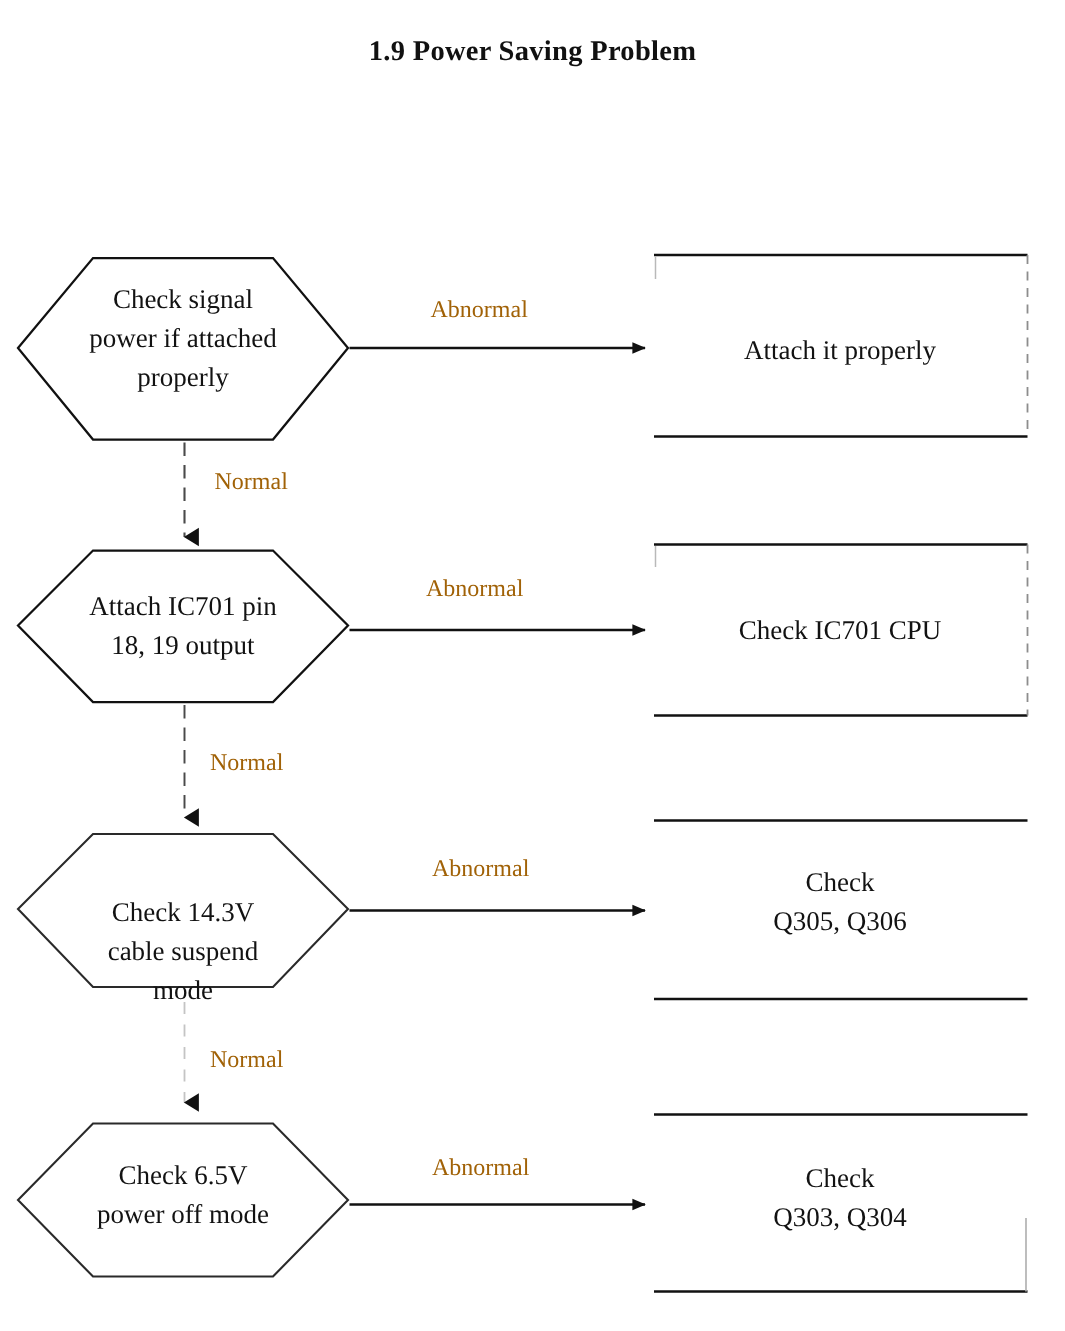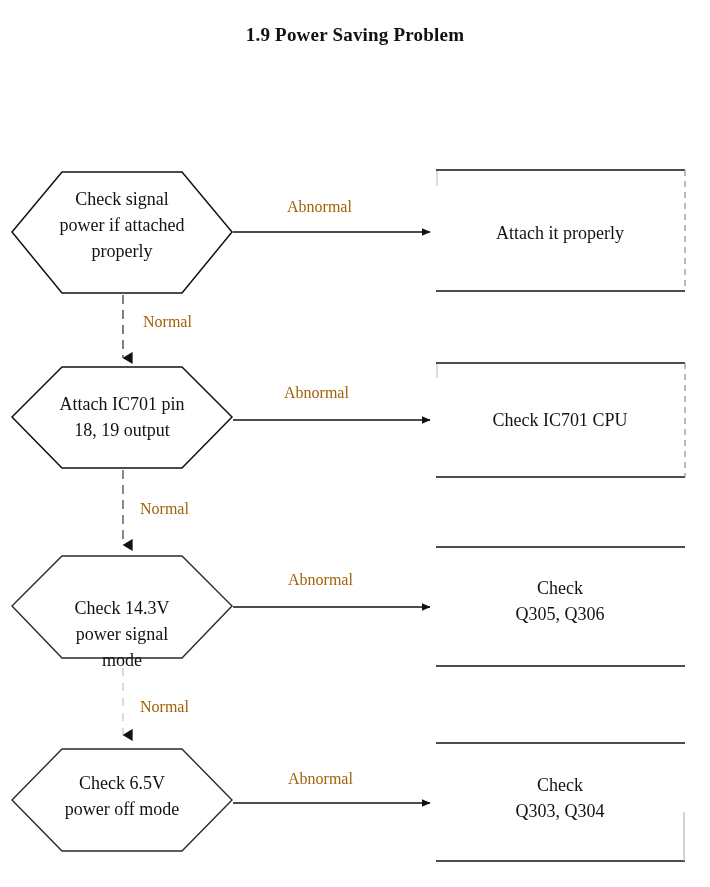--- a/index.html
+++ b/index.html
@@ -150,21 +150,21 @@
   <div class="node-text box-text" style="left:436px; top:407px;">
     <div>Check IC701 CPU</div>
   </div>
 
   <div class="edge-label" style="left:284px; top:384px;">Abnormal</div>
 
   <div class="flow-label" style="left:140px; top:500px;">Normal</div>
 
   <div class="node-text hex-text" style="left:12px; top:595px;">
     <div>Check 14.3V</div>
-    <div>power signal</div>
+    <div>cable suspend</div>
     <div>mode</div>
   </div>
 
   <div class="node-text box-text" style="left:436px; top:575px;">
     <div>Check</div>
     <div>Q305, Q306</div>
   </div>
 
   <div class="edge-label" style="left:288px; top:571px;">Abnormal</div>
 

